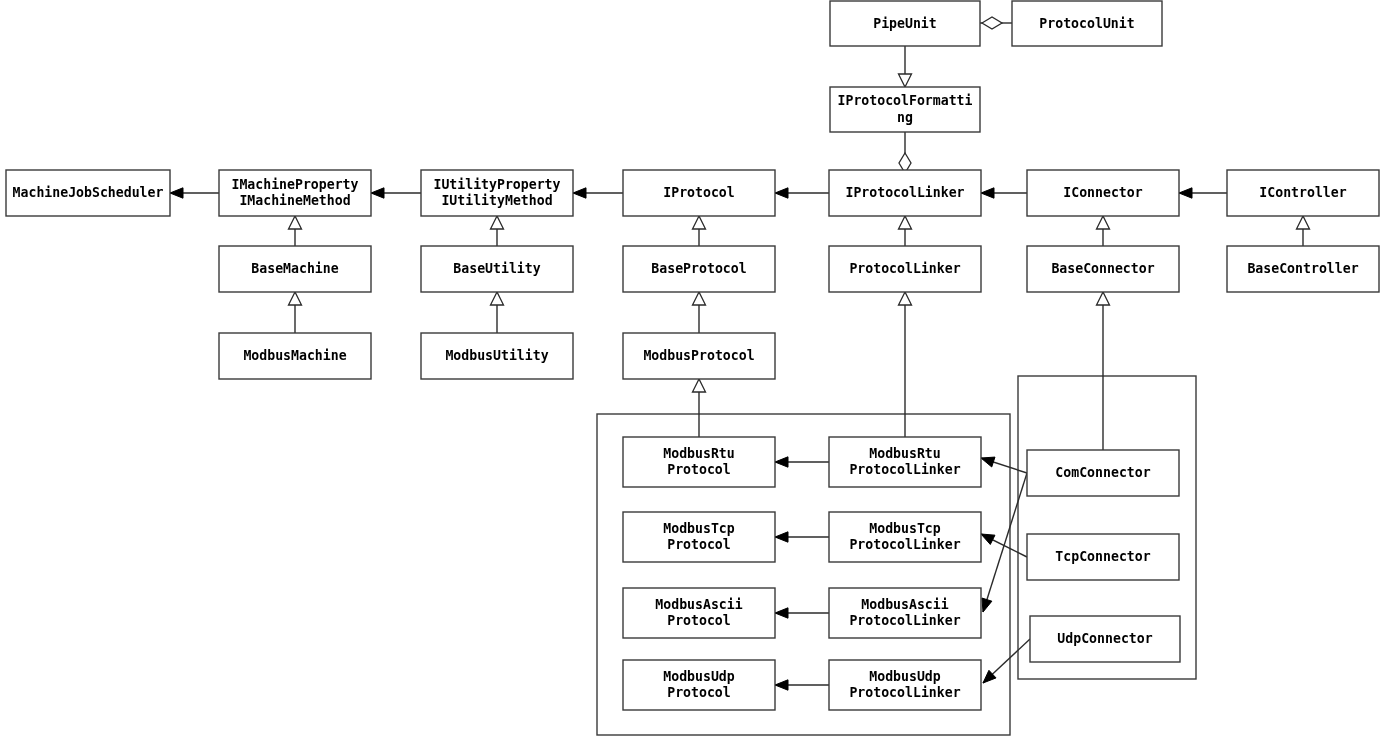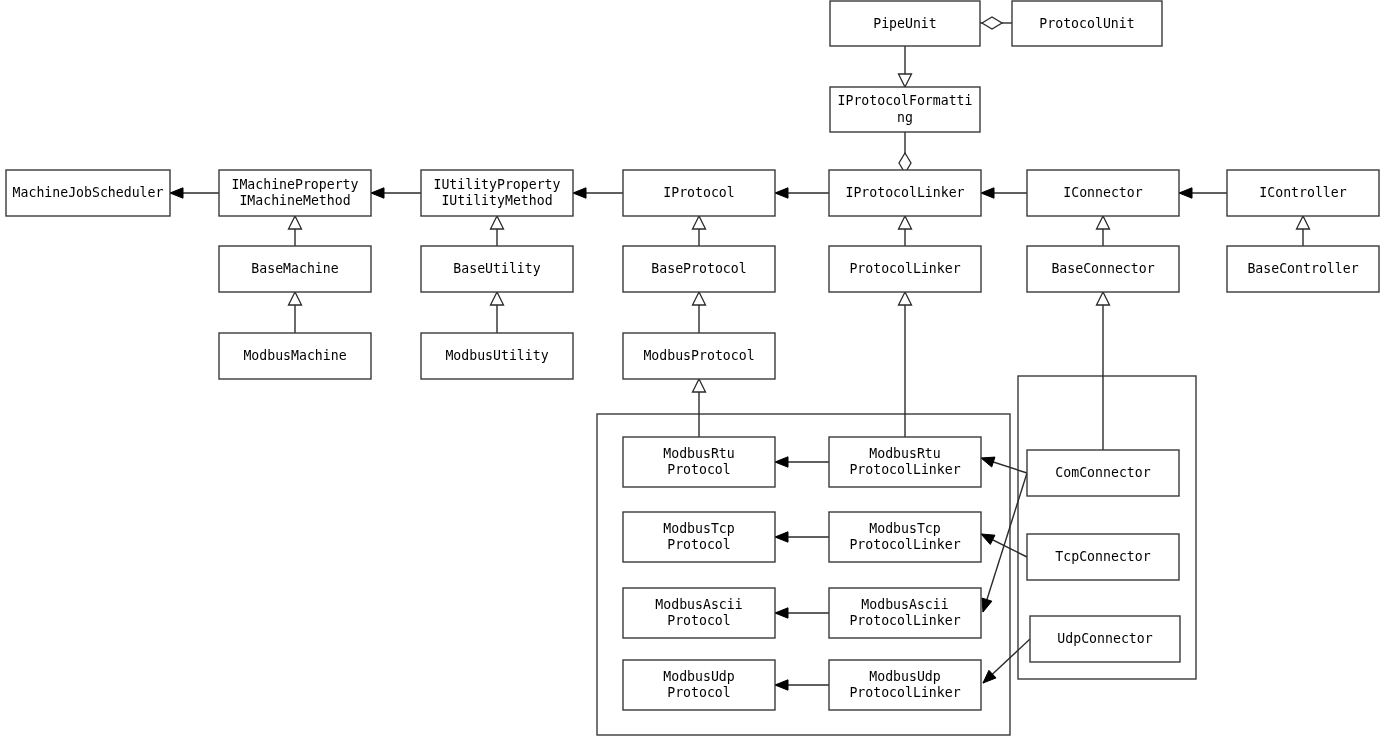--- a/index.html
+++ b/index.html
@@ -11,20 +11,21 @@
   body {
     width: 1380px;
     height: 738px;
     font-family: "DejaVu Sans Mono", "Liberation Mono", monospace;
     overflow: hidden;
   }
   #diagram-root {
     position: relative;
     width: 1380px;
     height: 738px;
+    font-weight: bold;
   }
   svg#diagram-svg {
     position: absolute;
     left: 0;
     top: 0;
     width: 1380px;
     height: 738px;
     display: block;
   }
   .uml-box rect {

